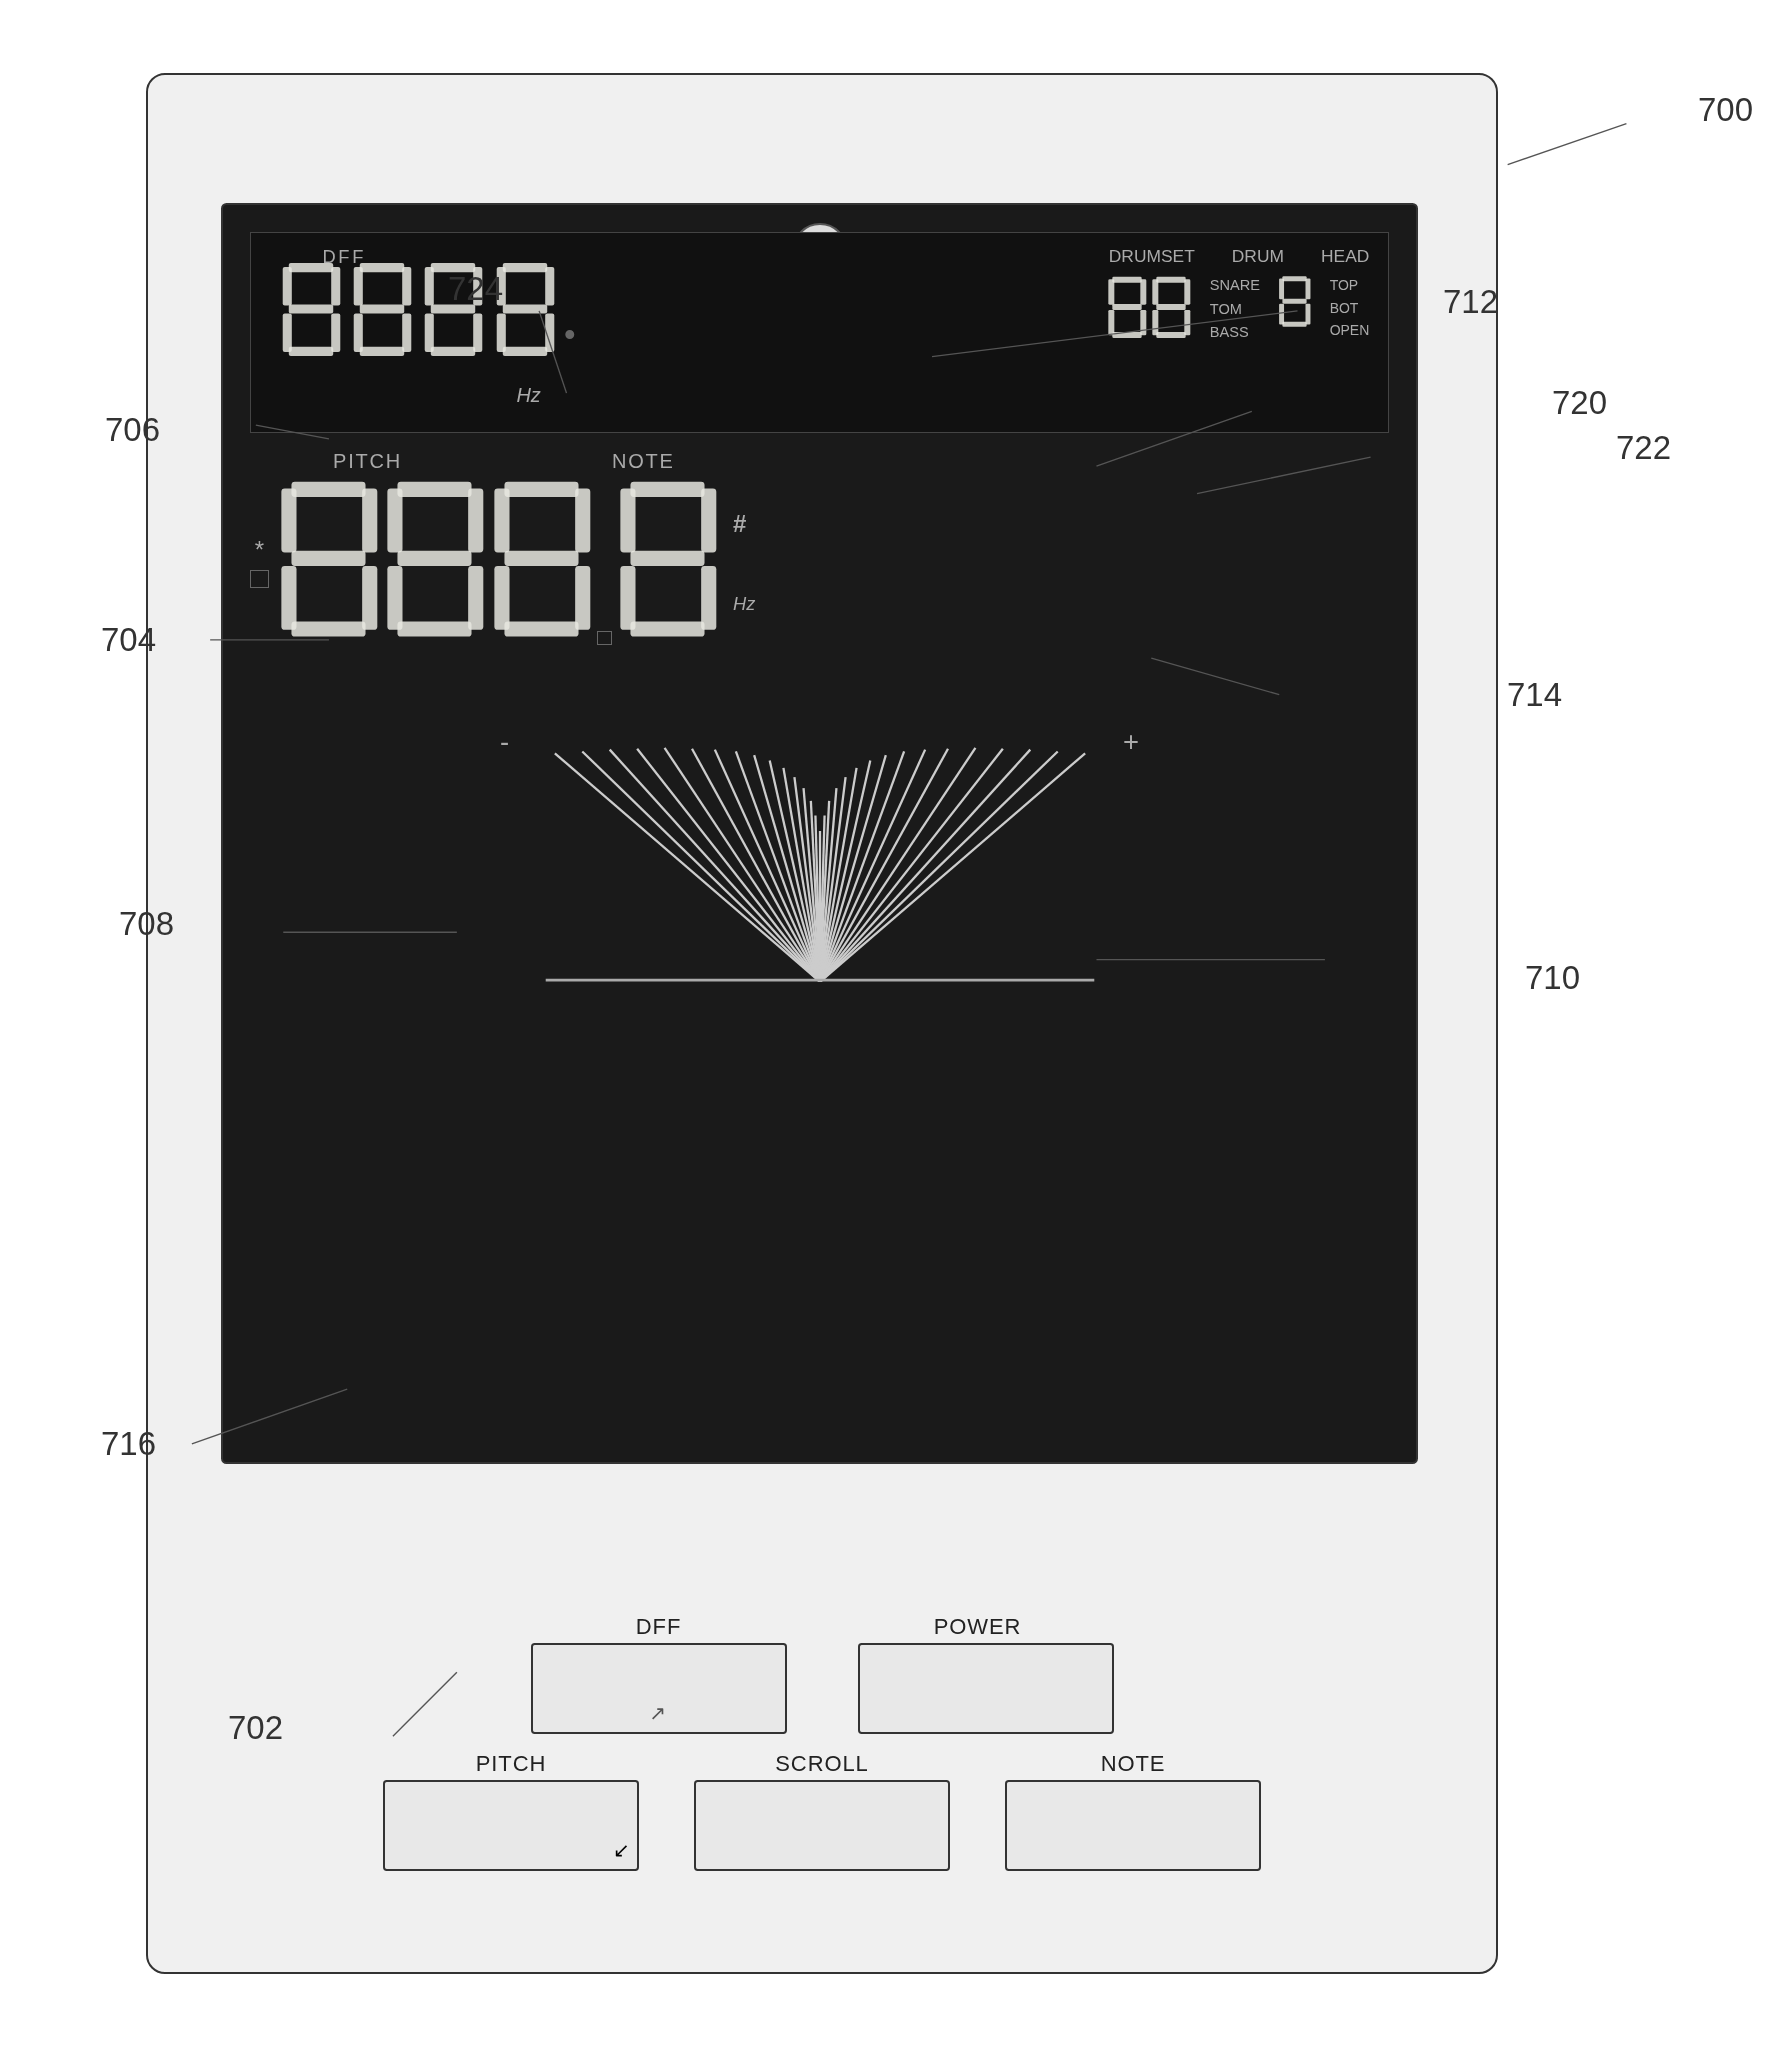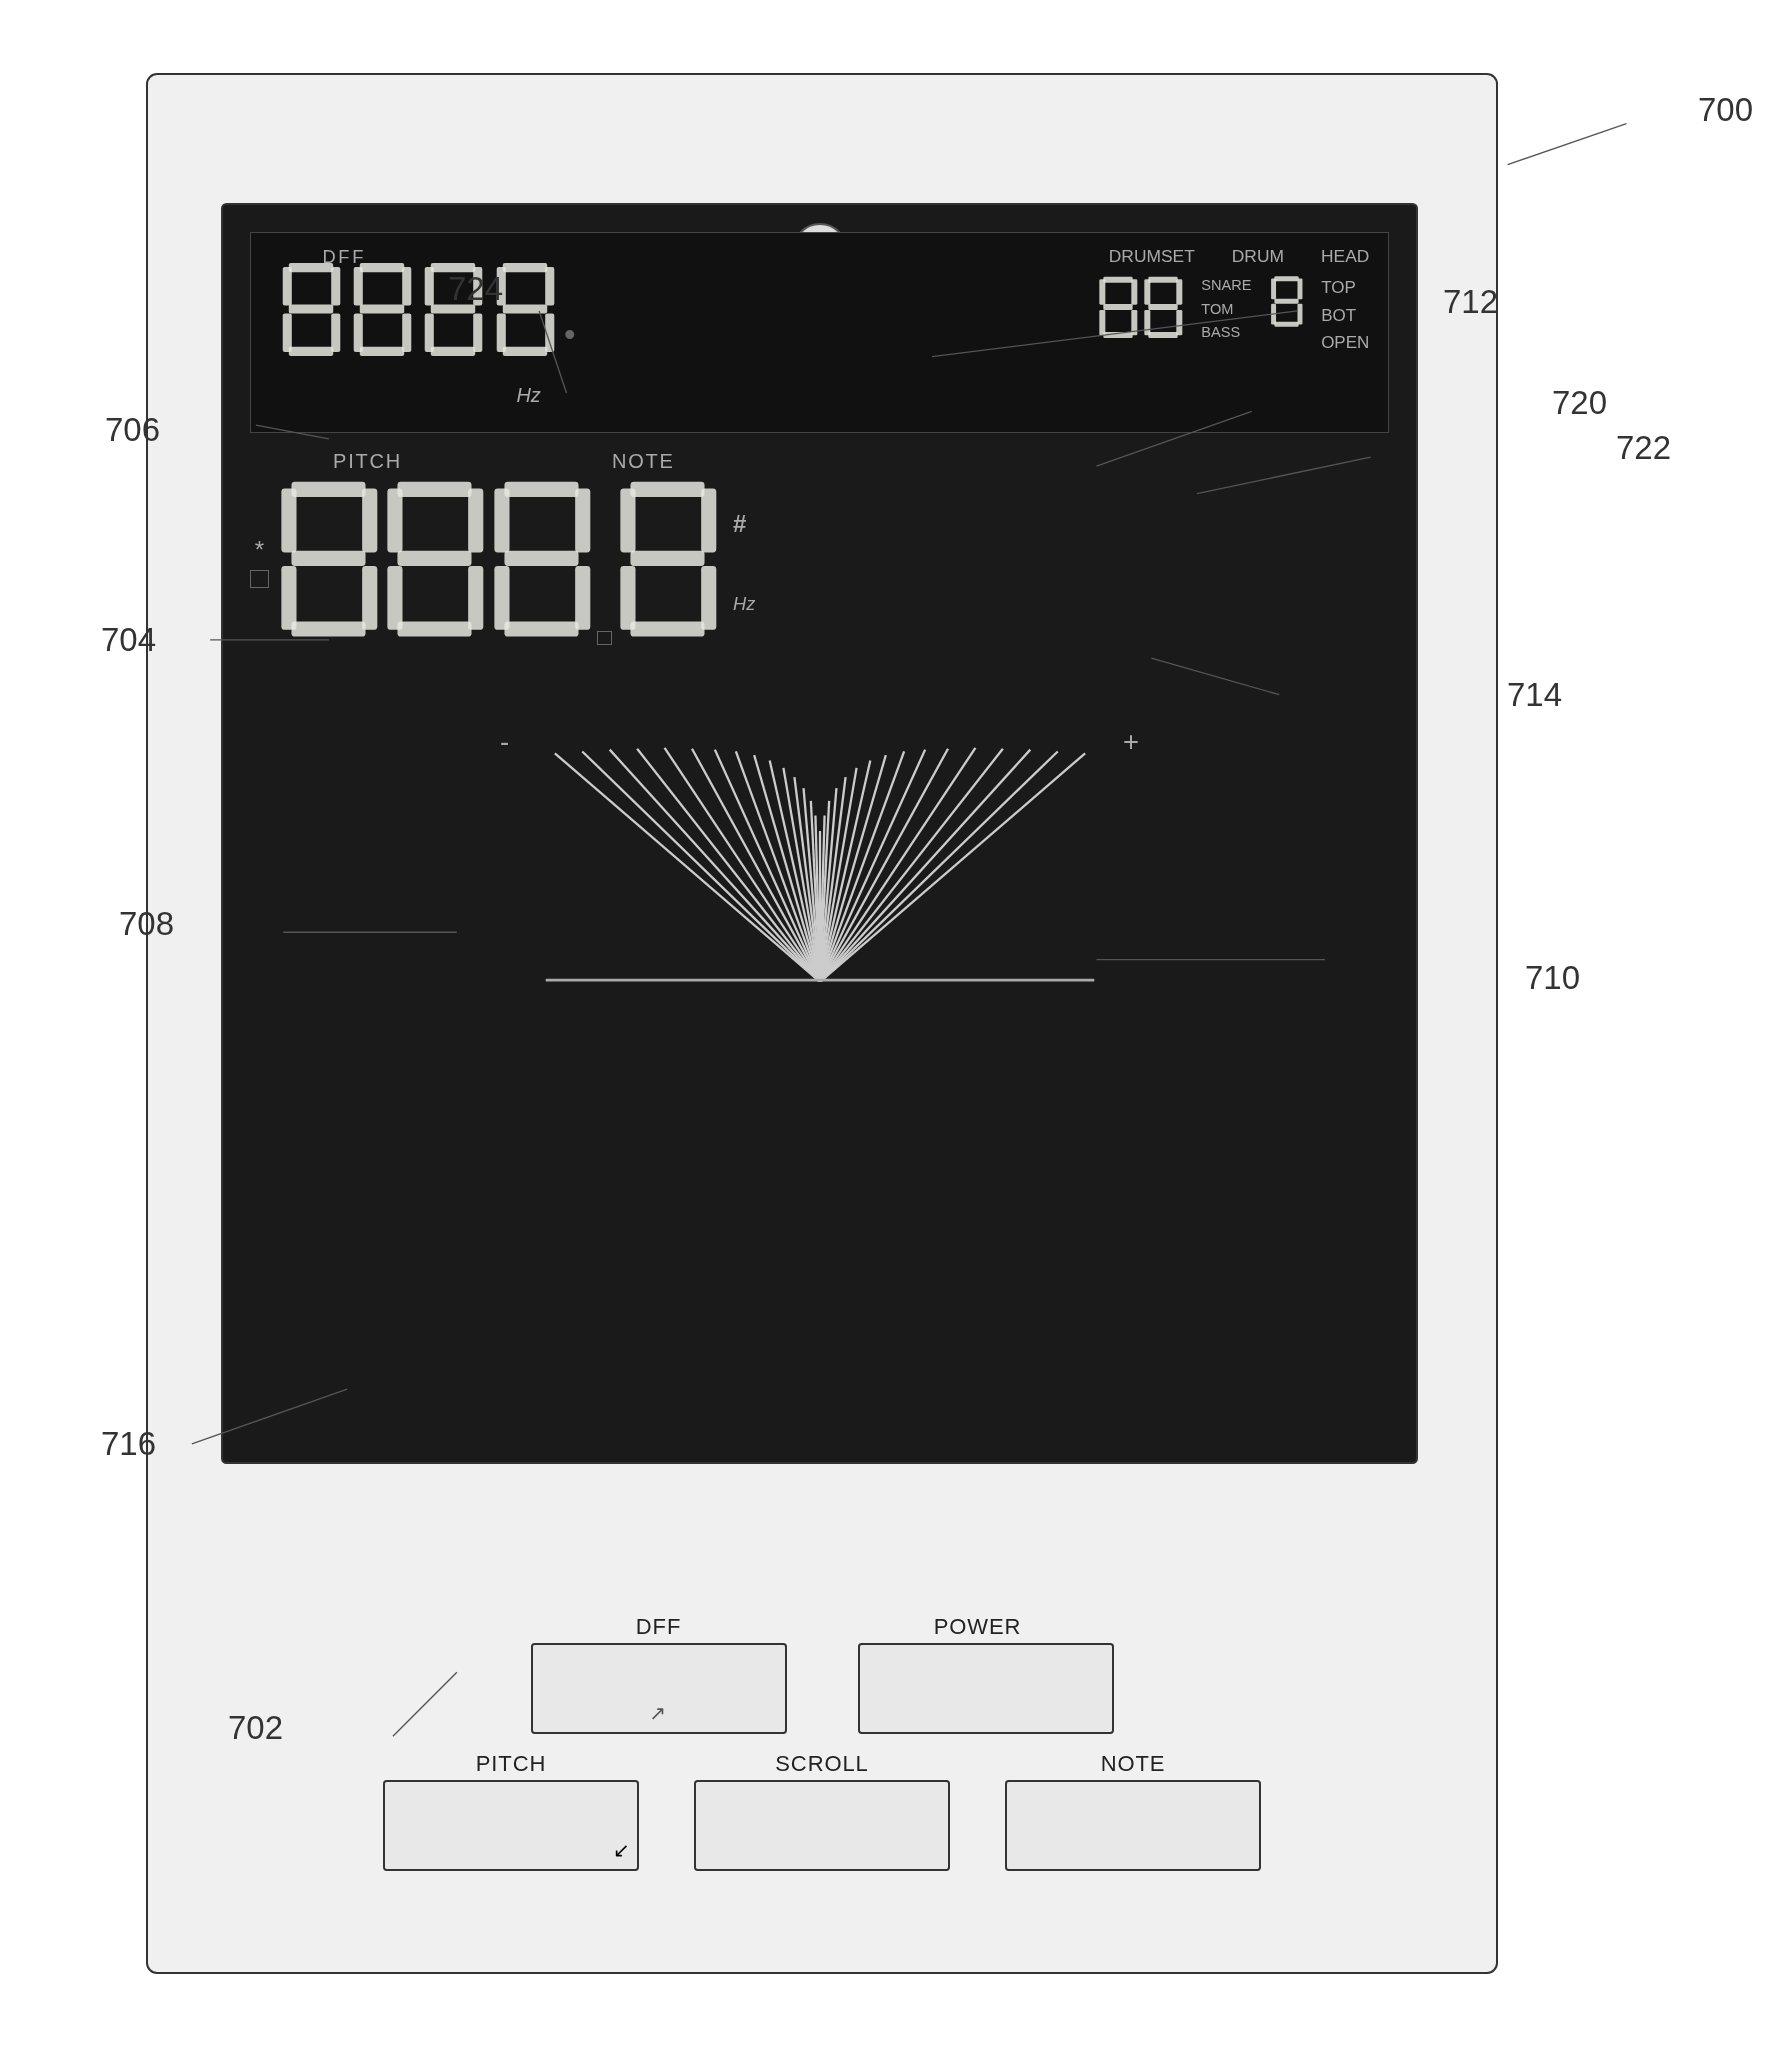--- a/index.html
+++ b/index.html
@@ -13,21 +13,21 @@
     }
 
     
     .device-outer {
       position: absolute;
       left: 146px;
       top: 73px;
       width: 1352px;
       height: 1901px;
       border: 2.7px solid #333;
-      border-radius: 11px;
+      border-radius: 19px;
       background: #f0f0f0;
     }
 
     
     .screen-area {
       position: absolute;
       left: 73px;
       top: 128px;
       width: 1197px;
       height: 1261px;
@@ -274,21 +274,21 @@
               <rect x="8" y="4" width="44" height="9" rx="2" class="seg-on"></rect>
               <rect x="50" y="8" width="9" height="38" rx="2" class="seg-on"></rect>
               <rect x="50" y="54" width="9" height="38" rx="2" class="seg-on"></rect>
               <rect x="8" y="87" width="44" height="9" rx="2" class="seg-on"></rect>
               <rect x="2" y="54" width="9" height="38" rx="2" class="seg-on"></rect>
               <rect x="2" y="8" width="9" height="38" rx="2" class="seg-on"></rect>
               <rect x="8" y="45" width="44" height="9" rx="2" class="seg-on"></rect>
             </svg>
           </div>
 
-          <div style="color:#aaa; font-size:17px; line-height:1.6;">
+          <div style="color:#aaa; font-size:14px; line-height:1.6;">
             <div>TOP</div>
             <div>BOT</div>
             <div>OPEN</div>
           </div>
         </div>
       </div>
     </div>
 
     <div style="position:absolute; top:245px; left:110px; display:flex; gap:210px;">
       <span style="color:#aaa; font-size:20px; letter-spacing:1.8px;">PITCH</span>

